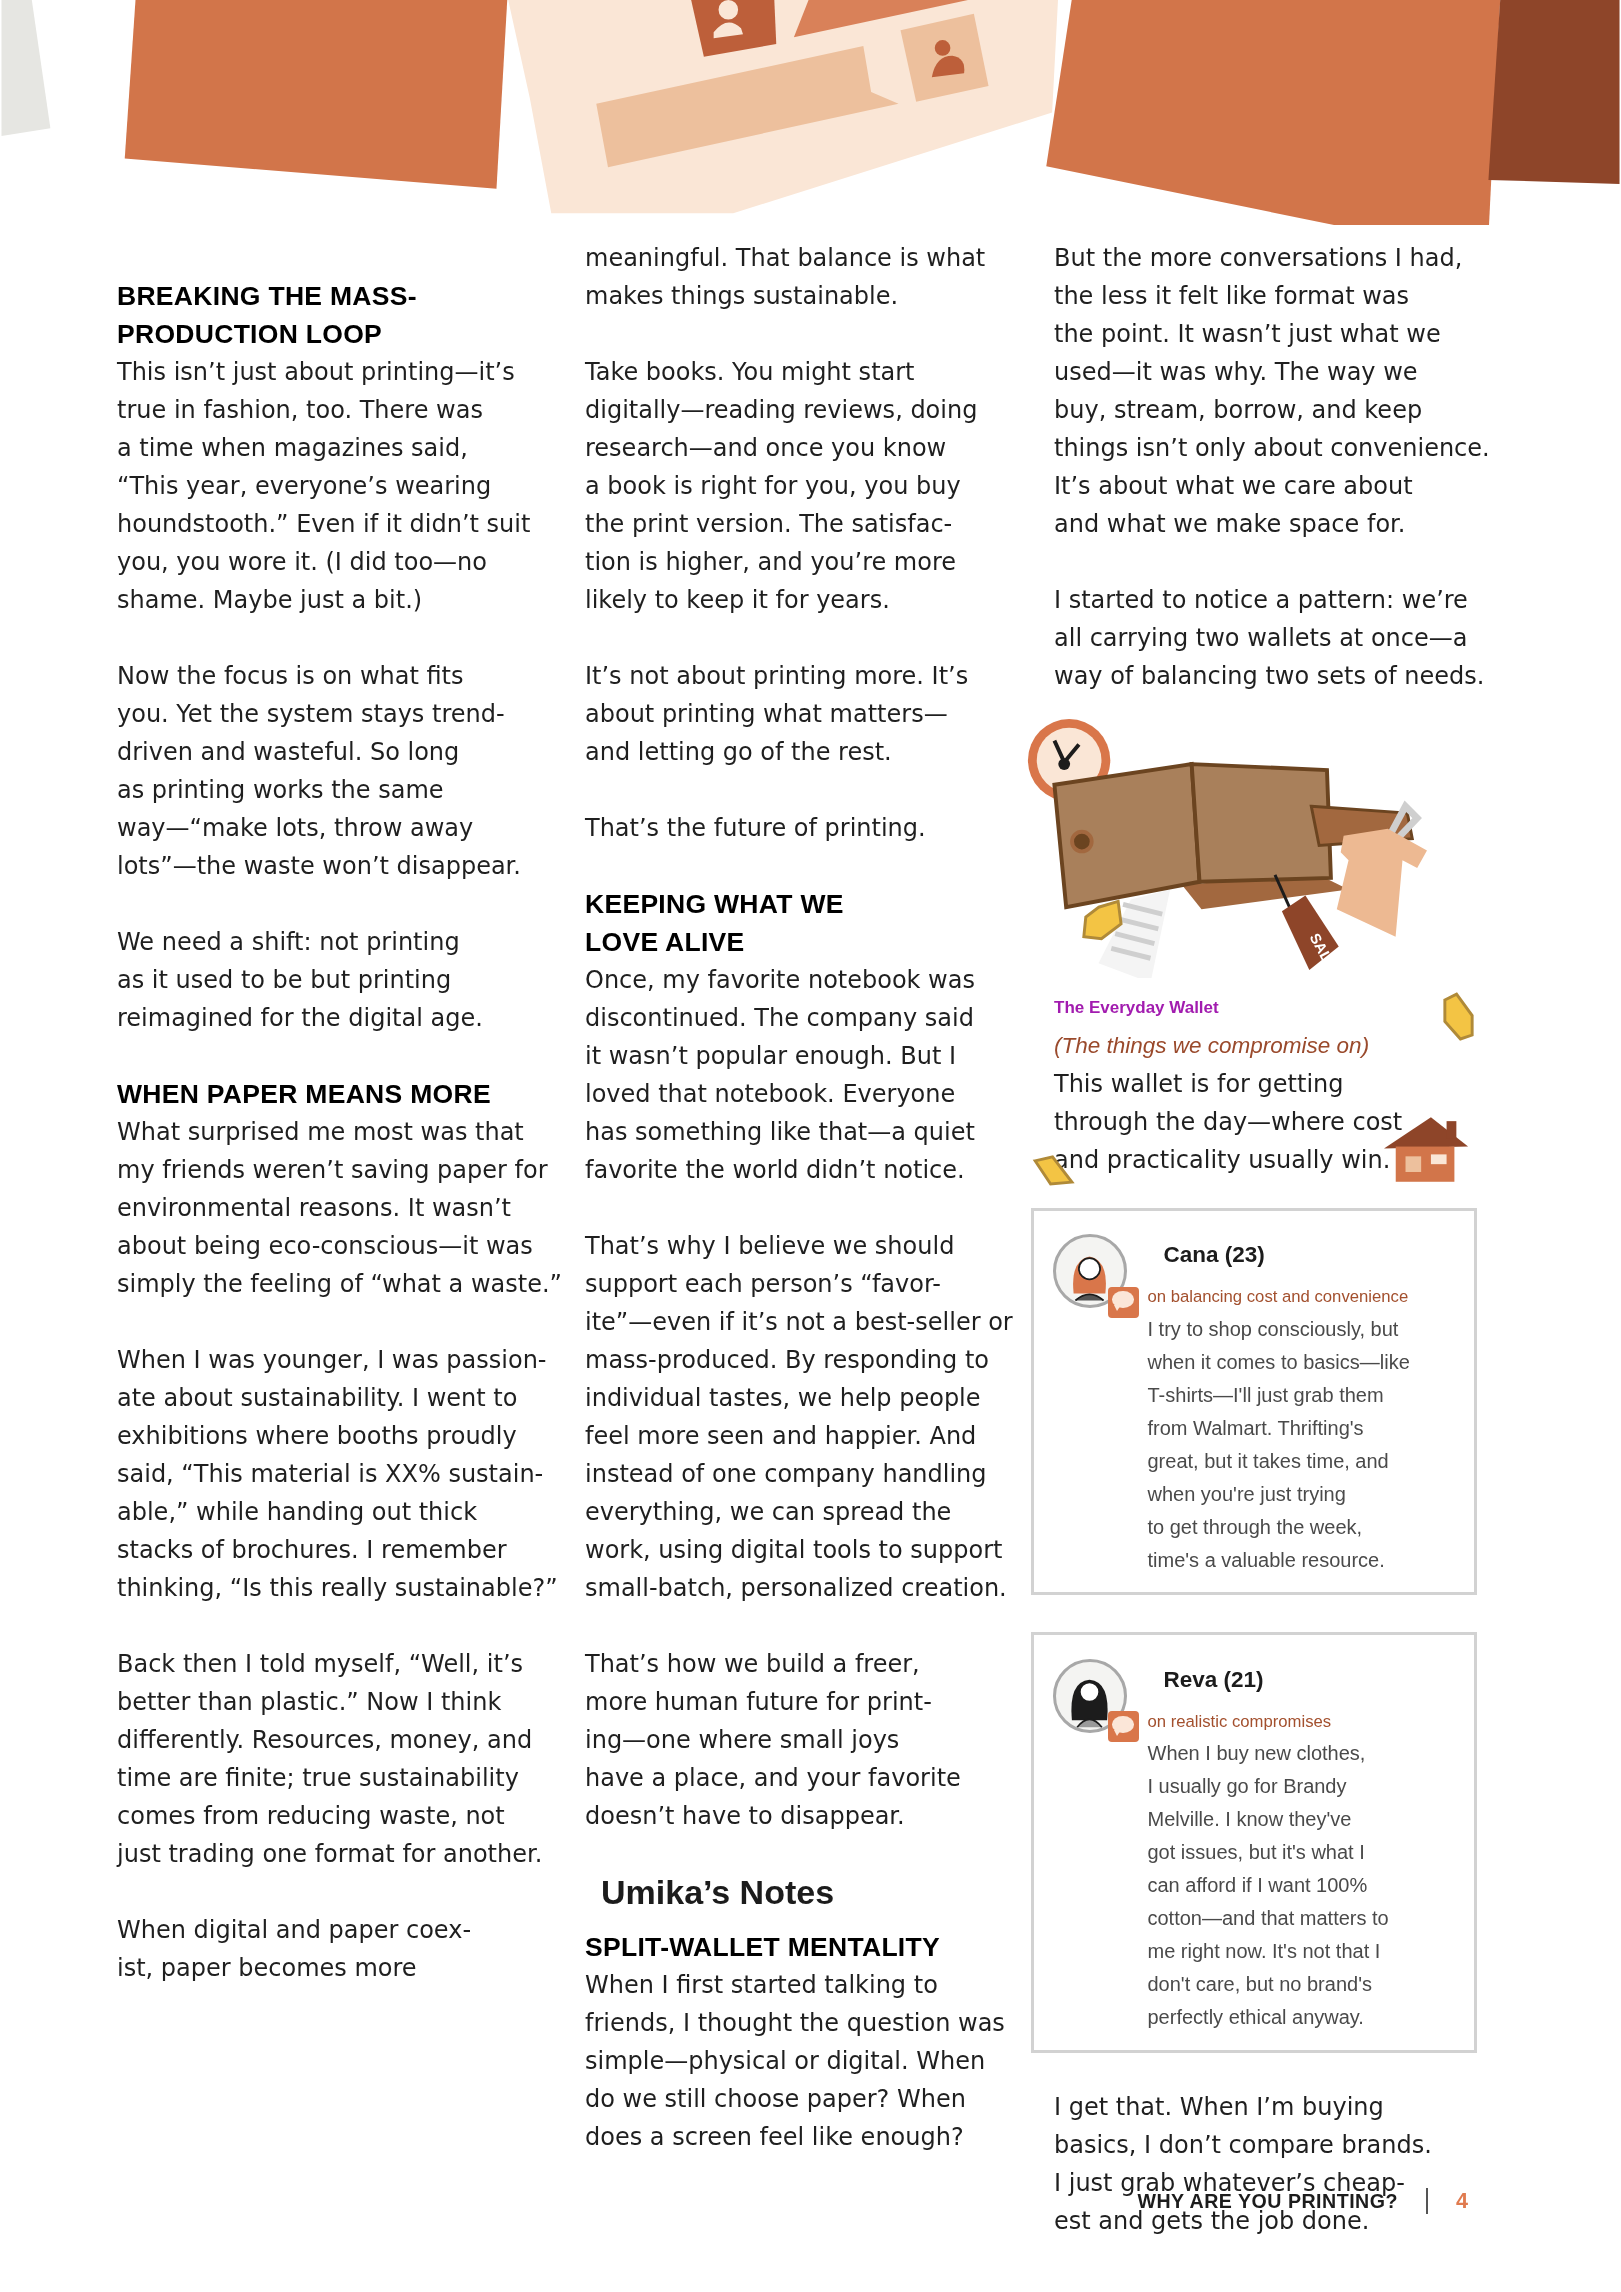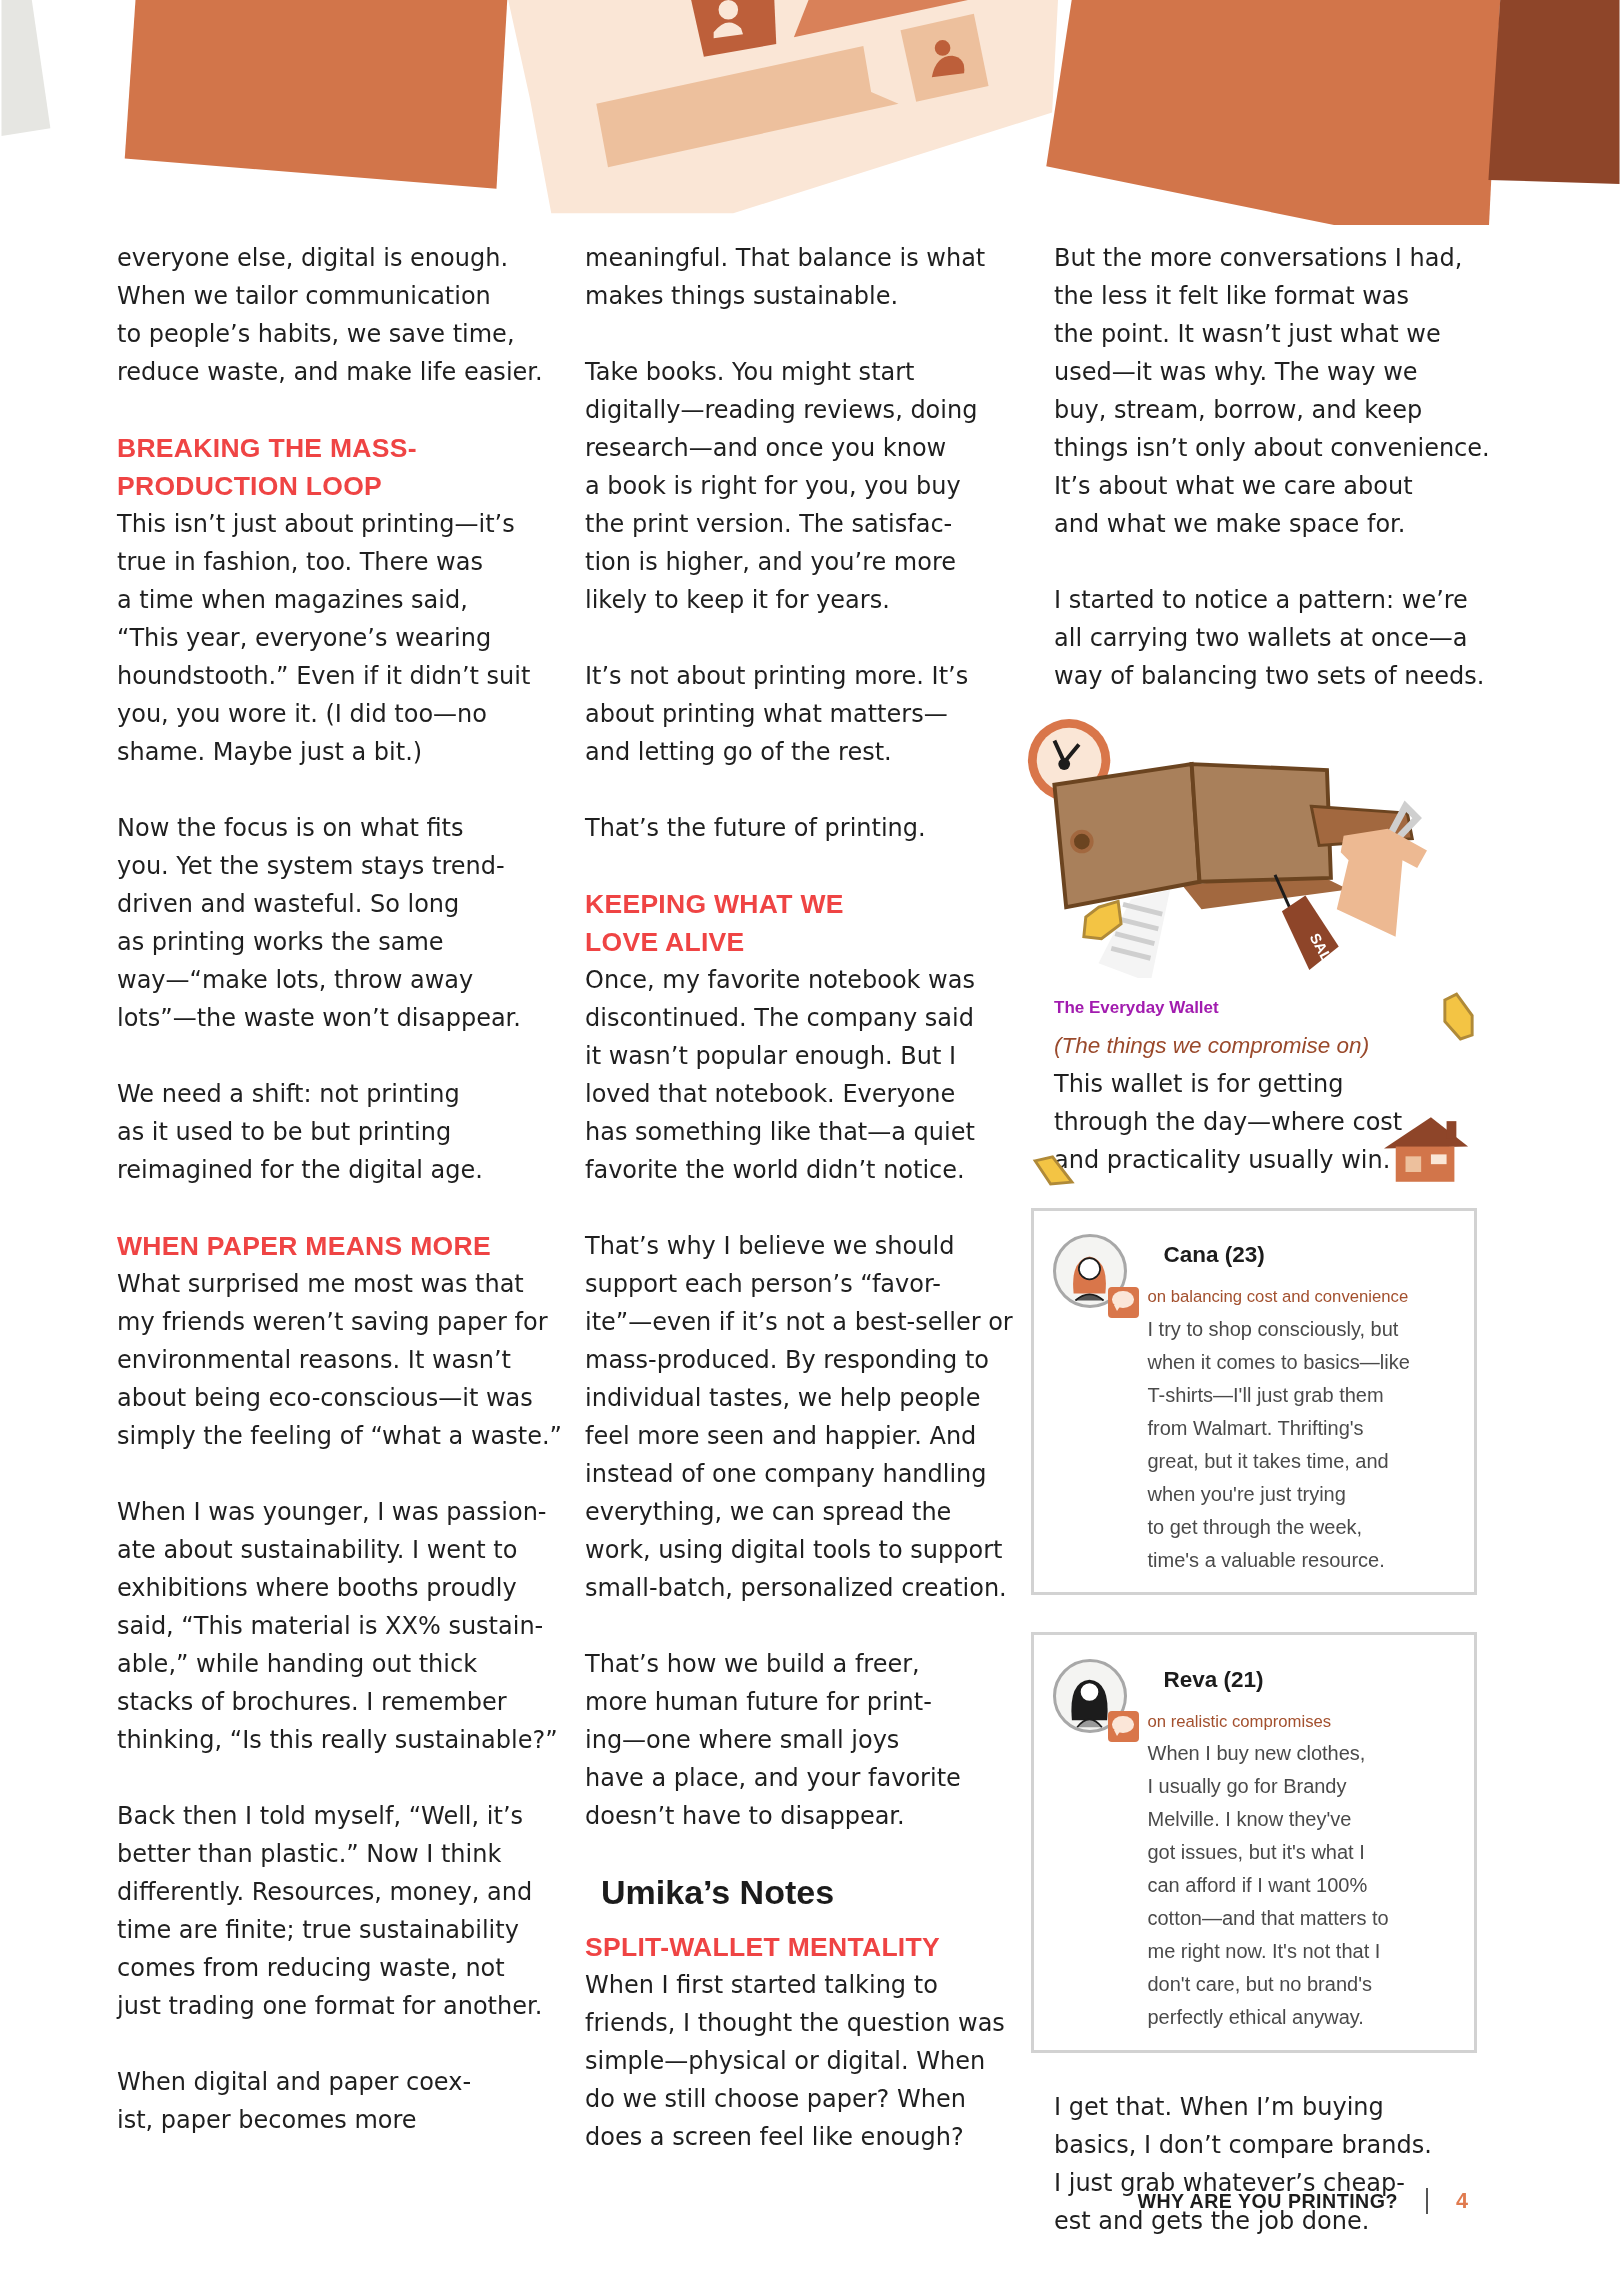--- a/index.html
+++ b/index.html
@@ -10,21 +10,21 @@
   .illus-top { position: absolute; left: 0; top: 0; width: 1621px; height: 225px; }
 
   
   .col { position: absolute; top: 239px; font-size: 24px; line-height: 38px; color: #1f1f1f; }
   .col1 { left: 117px; width: 451px; }
   .col2 { left: 585px; width: 431px; }
   .col3 { left: 1054px; width: 441px; }
   .col p { margin: 0; }
   .col .gap { height: 38px; }
 
-  .sec-head { color: #ef4444; font-family: "Liberation Sans", sans-serif; font-weight: 700;
+  .sec-head { color: #000000; font-family: "Liberation Sans", sans-serif; font-weight: 700;
               font-size: 26.5px; line-height: 38px; letter-spacing: 0.3px; text-transform: uppercase; margin: 0; }
   .notes-title { font-family: "Liberation Sans", sans-serif; font-weight: 700; font-size: 34px;
                  line-height: 39px; color: #1c1c1c; margin: 16px; }
 
   .pre { white-space: pre-line; }
 
   
   .wallet-illus { position: relative; width: 451px; height: 265px; margin: 17.6px 0 0 -29px; }
 
   .wallet-title { color: #a21caf; font-weight: 700; font-family: "Liberation Sans", sans-serif; font-size: 17px; line-height: 38px; margin: 0; }
@@ -72,24 +72,20 @@
   <polygon points="919,31 994,14 1009,88 935,104" fill="#edc09d"></polygon>
   <circle cx="962" cy="49" r="8" fill="#bd5f3a"></circle>
   <path d="M951 79 q4 -22 21 -22 q14 2 12 18 z" fill="#bd5f3a"></path>
 
   <polygon points="1094,0 1532,0 1519,262 1068,170" fill="#d2754a"></polygon>
 
   <polygon points="1532,0 1654,0 1654,188 1520,184" fill="#8e4529"></polygon>
 </svg>
 
 <div class="col col1">
-  <p class="pre">everyone else, digital is enough.
-When we tailor communication
-to people’s habits, we save time,
-reduce waste, and make life easier.</p>
   <div class="gap"></div>
   <h2 class="sec-head pre">BREAKING THE MASS-
 PRODUCTION LOOP</h2>
   <p class="pre">This isn’t just about printing—it’s
 true in fashion, too. There was
 a time when magazines said,
 “This year, everyone’s wearing
 houndstooth.” Even if it didn’t suit
 you, you wore it. (I did too—no
 shame. Maybe just a bit.)</p>

